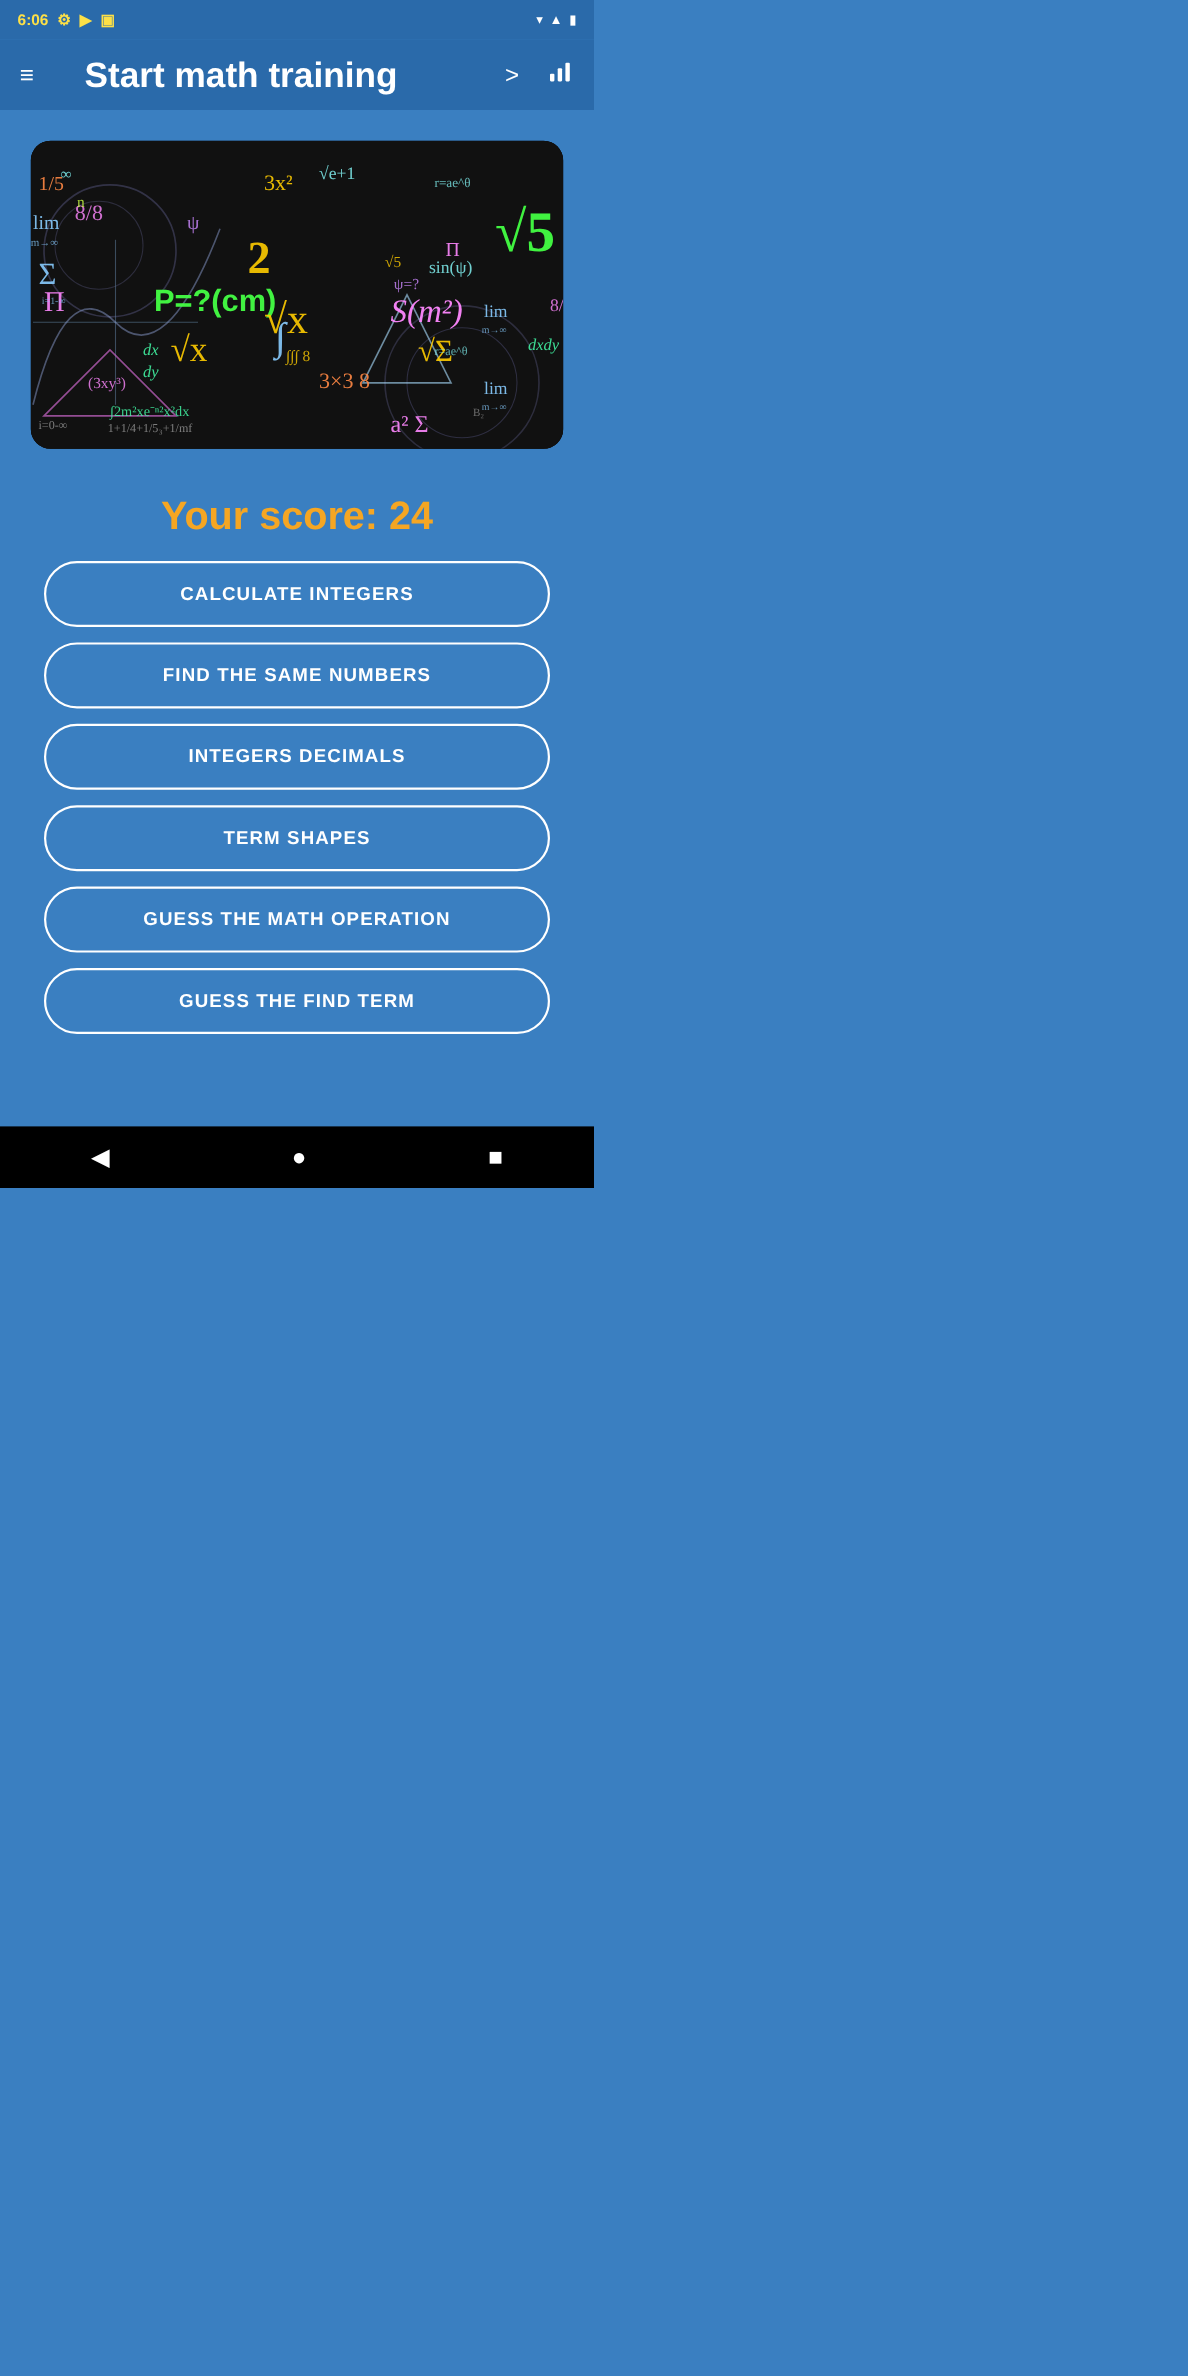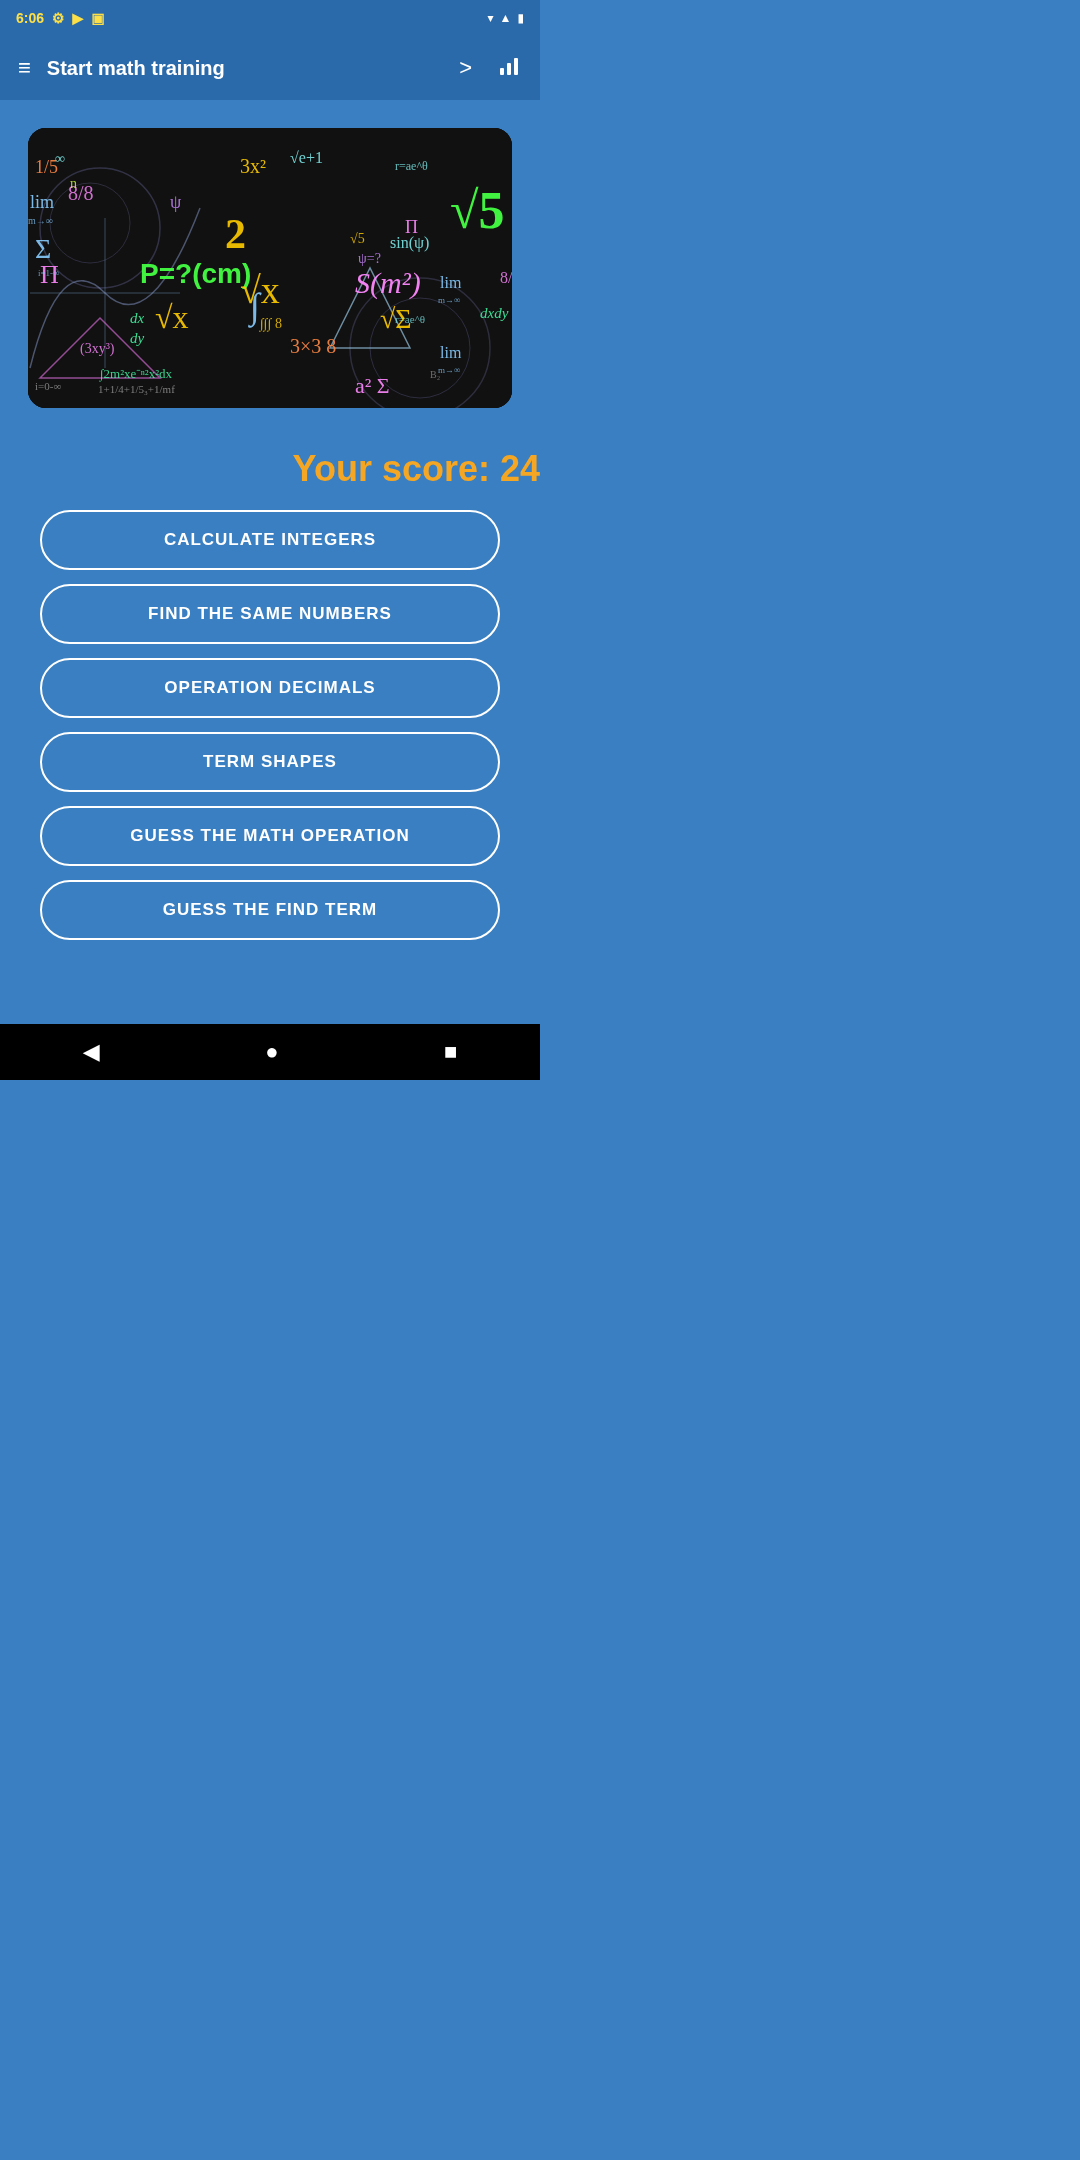--- a/index.html
+++ b/index.html
@@ -49,23 +49,24 @@
       height: 64px;
       gap: 16px;
     }
     .app-bar-menu {
       color: white;
       font-size: 22px;
       cursor: pointer;
     }
     .app-bar-title {
       color: white;
-      font-size: 20px;
+      font-size: 32px;
       font-weight: bold;
       flex: 1;
+      margin-left: 30px;
     }
     .app-bar-play {
       color: white;
       font-size: 22px;
       cursor: pointer;
       margin-right: 10px;
     }
     .app-bar-stats {
       color: white;
       font-size: 20px;
@@ -90,21 +91,21 @@
       position: relative;
       background: #0d0d0d;
     }
     .math-bg svg {
       width: 100%;
       height: 100%;
     }
 
     
     .score-section {
-      text-align: right;
+      text-align: center;
       padding: 24px 0 20px 0;
     }
     .score-text {
       color: #f5a623;
       font-size: 36px;
       font-weight: bold;
     }
 
     
     .buttons-section {
@@ -265,21 +266,21 @@
   </div>
 </div>
 
 <div class="score-section">
   <span class="score-text">Your score:  24</span>
 </div>
 
 <div class="buttons-section">
   <button class="game-button">CALCULATE INTEGERS</button>
   <button class="game-button">FIND THE SAME NUMBERS</button>
-  <button class="game-button">OPERATION DECIMALS</button>
+  <button class="game-button">INTEGERS DECIMALS</button>
   <button class="game-button">TERM SHAPES</button>
   <button class="game-button">GUESS THE MATH OPERATION</button>
   <button class="game-button">GUESS THE FIND TERM</button>
 </div>
 
 <div class="bottom-nav">
   <span class="nav-icon">◀</span>
   <span class="nav-icon">●</span>
   <span class="nav-icon">■</span>
 </div>

